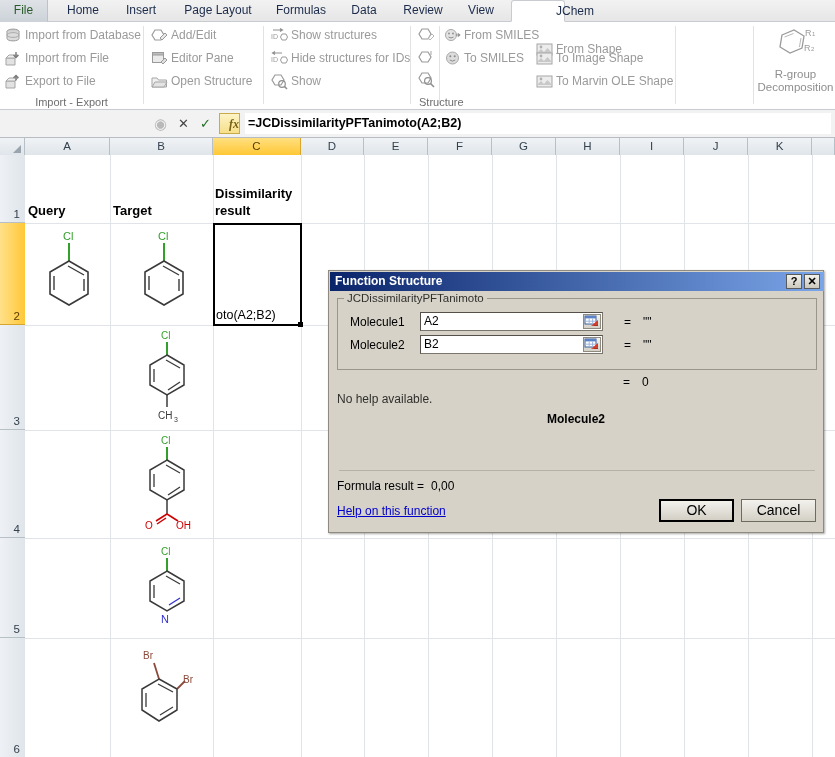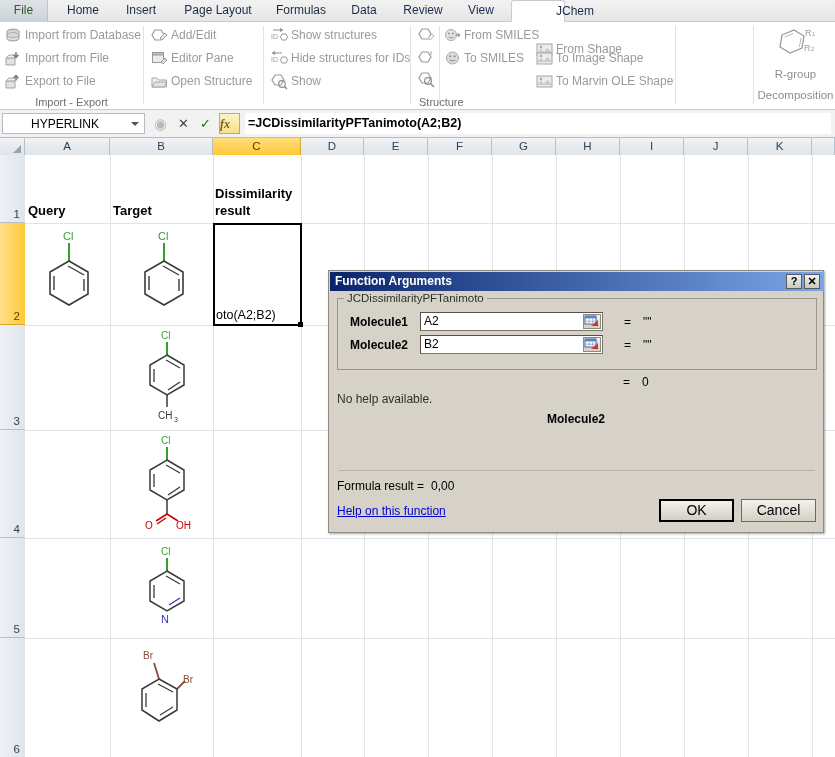--- a/index.html
+++ b/index.html
@@ -83,21 +83,21 @@
     border-left: 4px solid transparent; border-right: 4px solid transparent;
     border-top: 4px solid #555;
   }
   .fb-btn {
     position: absolute; top: 4px; width: 19px; height: 19px;
     font-size: 13px; text-align: center; line-height: 19px; color: #444;
   }
   .fx-btn {
     position: absolute; left: 219px; top: 3px; width: 21px; height: 21px;
     background: linear-gradient(to bottom,#fdf3c6,#f7e08a);
-    border: 1px solid #c9ab4a; text-align: left; line-height: 20px;
+    border: 1px solid #c9ab4a; text-align: right; line-height: 20px;
     font-style: italic; font-weight: bold; font-size: 12px; color: #7a5f12;
     font-family: "Liberation Serif", serif;
   }
   .formula-input {
     position: absolute; left: 245px; top: 3px; width: 586px; height: 21px;
     background: #ffffff; border: none;
     font-size: 12.5px; font-weight: bold; line-height: 21px; color: #000;
     padding-left: 3px; overflow: hidden; white-space: nowrap;
   }
 
@@ -183,21 +183,21 @@
   }
   .fieldset {
     position: absolute; left: 8px; top: 27px; width: 480px; height: 72px;
     border: 1px solid #9a968c;
   }
   .fieldset-legend {
     position: absolute; left: 6px; top: -7px; background: #d6d2c8;
     font-size: 11.5px; color: #30302c; padding: 0 3px;
   }
   .arg-label {
-    position: absolute; font-size: 12px; font-weight: bold; color: #000;
+    position: absolute; font-size: 12px; font-weight: normal; color: #000;
     line-height: 18px;
   }
   .arg-input {
     position: absolute; height: 19px; background: #ffffff;
     border: 1px solid #7a766c; border-top-color: #55514a; border-left-color: #55514a;
     font-size: 12px; line-height: 17px; color: #000; padding-left: 3px;
   }
   .range-btn {
     position: absolute; right: 1px; top: 1px; width: 18px; height: 15px;
     background: linear-gradient(to bottom,#f5f4ef,#d4d0c6);
@@ -435,29 +435,25 @@
         <svg width="44" height="34" viewBox="0 0 44 34">
           <polygon points="8,8 20,3 30,9 28,21 16,26 6,20" fill="none" stroke="#9a9a9a" stroke-width="1.3"></polygon>
           <path d="M10.5 10 l9 -3.5 M27 11 l-1.6 9" stroke="#b8b8b8" stroke-width="1"></path>
           <text x="31" y="9" font-size="9" fill="#9a9a9a" font-family="sans-serif">R</text>
           <text x="38" y="9" font-size="6" fill="#9a9a9a" font-family="sans-serif">1</text>
           <text x="30" y="24" font-size="9" fill="#9a9a9a" font-family="sans-serif">R</text>
           <text x="37" y="24" font-size="6" fill="#9a9a9a" font-family="sans-serif">2</text>
         </svg>
       </div>
       <div class="bigcmd" style="left:0;top:46px;width:79px;">R-group</div>
-      <div class="bigcmd" style="left:0;top:59px;width:79px;margin-top:8px;">Decomposition</div>
+      <div class="bigcmd" style="left:0;top:59px;width:79px;">Decomposition</div>
     </div>
   </div>
 
   <div class="formula-bar">
-    <div class="namebox">
-      <span>HYPERLINK</span>
-      <span class="caret"></span>
-    </div>
     <div class="fb-btn" style="left:151px;color:#b9b9b9;font-size:15px;">◉</div>
     <div class="fb-btn" style="left:174px;">✕</div>
     <div class="fb-btn" style="left:196px;color:#1f6b1f;">✓</div>
     <div class="fx-btn">fx</div>
     <div class="formula-input">=JCDissimilarityPFTanimoto(A2;B2)</div>
   </div>
 
   <div class="grid-wrap">
 
     <div class="colhead-row">
@@ -602,21 +598,21 @@
 
       <div class="sel-cell" style="left:188px;top:68px;width:89px;height:103px;">
         <div class="handle"></div>
       </div>
       <div class="sel-formula" style="left:191px;top:153px;width:84px;">oto(A2;B2)</div>
     </div>
   </div>
 
   <div class="dialog">
     <div class="dlg-title">
-      <span>Function Arguments</span>
+      <span>Function Structure</span>
     </div>
     <div class="dlg-btn" style="right:21px;">?</div>
     <div class="dlg-btn" style="right:3px;">✕</div>
 
     <div class="fieldset">
       <div class="fieldset-legend">JCDissimilarityPFTanimoto</div>
 
       <div class="arg-label" style="left:12px;top:14px;">Molecule1</div>
       <div class="arg-input" style="left:82px;top:13px;width:183px;">
         <span>A2</span>

